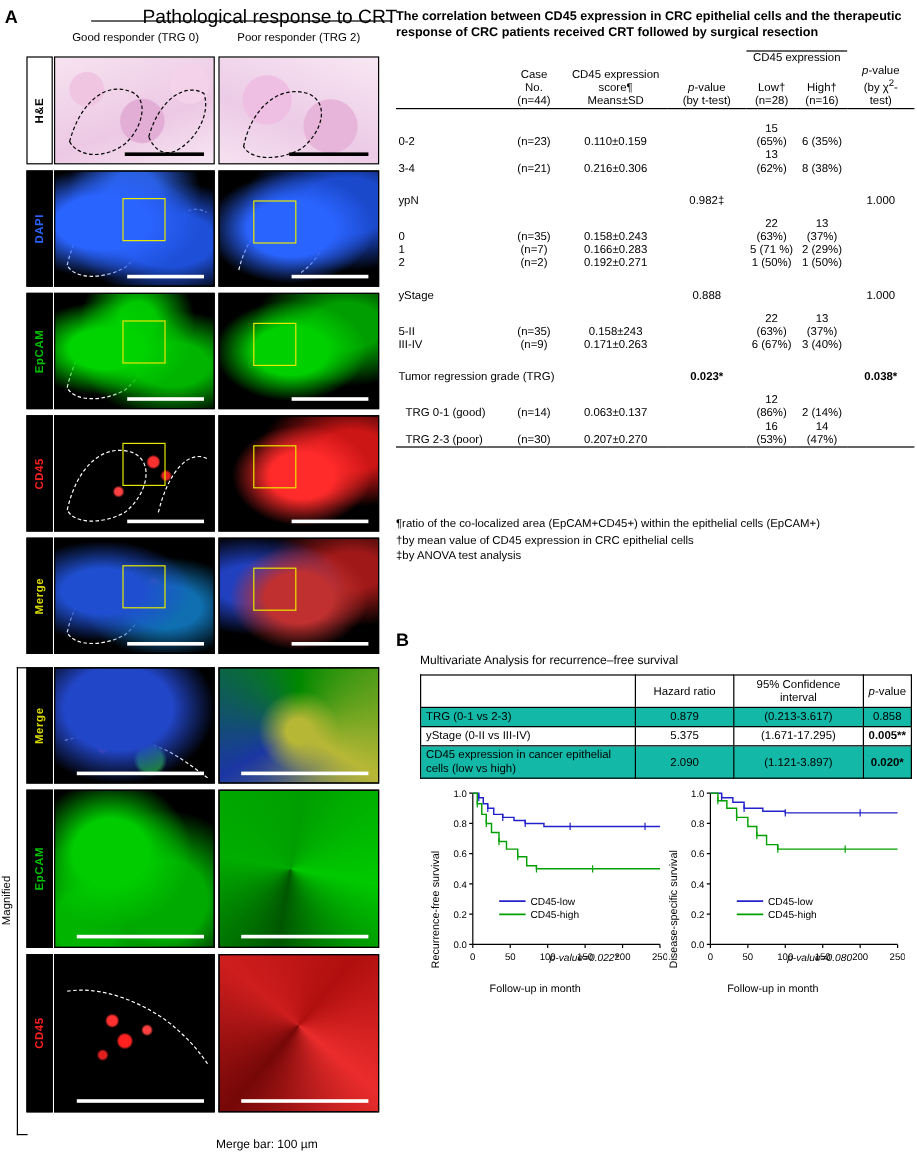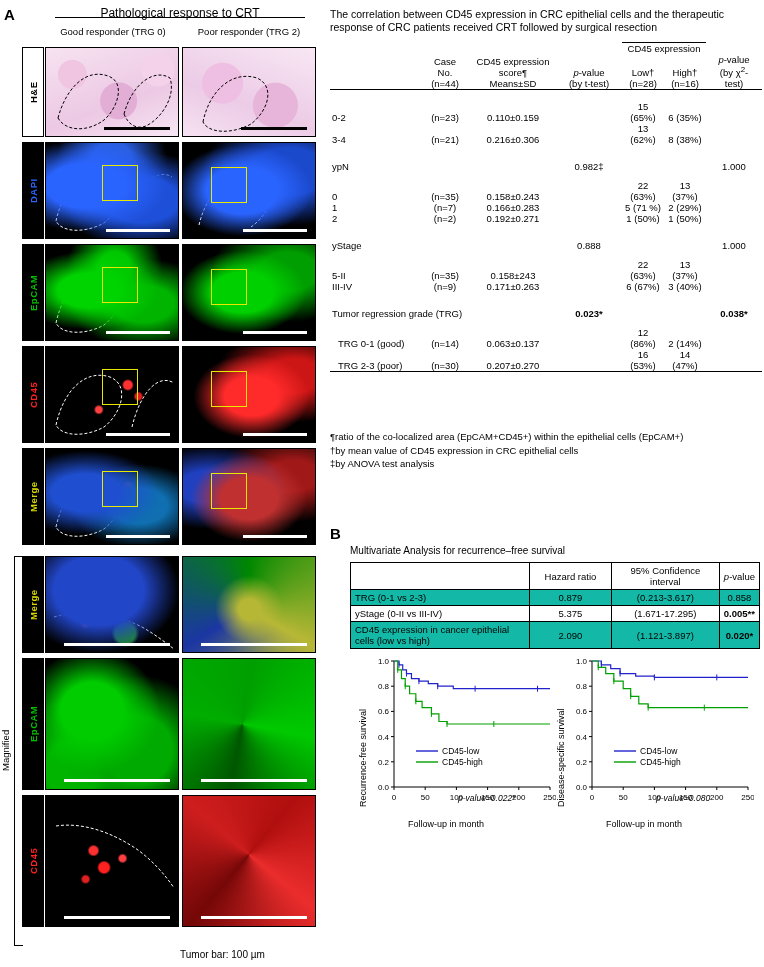--- a/index.html
+++ b/index.html
@@ -2,37 +2,37 @@
 <html><head>
 <meta charset="utf-8">
 <style>
   html,body{margin:0;padding:0;}
   body{width:764px;height:967px;background:#ffffff;font-family:"Liberation Sans",sans-serif;color:#000;position:relative;overflow:hidden;}
   .panel-letter{font-weight:bold;font-size:15px;}
 
   
   #panelA{position:absolute;left:0;top:0;width:320px;height:967px;}
   #labelA{position:absolute;left:4px;top:6px;}
-  #crtHeader{position:absolute;left:50px;top:6px;width:260px;text-align:center;font-size:12px;}
+  #crtHeader{position:absolute;left:71px;top:6px;width:260px;text-align:right;font-size:16px;}
   #crtHeader .rule{border-bottom:1px solid #000;width:250px;margin:0 auto 1px auto;height:11px;}
   #colHeads{position:absolute;left:45px;top:26px;width:272px;display:flex;font-size:9.5px;}
   #colHeads div{flex:1;text-align:center;}
 
   .rowlabel{position:absolute;left:22px;width:20px;writing-mode:vertical-rl;transform:rotate(180deg);
             text-align:center;font-size:9.5px;font-weight:bold;letter-spacing:.5px;display:flex;align-items:center;justify-content:center;}
   .imgbox{position:absolute;border:1px solid #000;overflow:hidden;}
   .scalebar{position:absolute;height:3px;background:#fff;}
   .scalebar.dark{background:#000;}
   .ybracket{position:absolute;left:14px;width:8px;border-left:1px solid #000;border-top:1px solid #000;border-bottom:1px solid #000;}
   .magnlabel{position:absolute;left:0px;width:14px;writing-mode:vertical-rl;transform:rotate(180deg);font-size:9.5px;text-align:center;}
   #scaletext{position:absolute;left:180px;top:949px;font-size:10px;}
 
   
   #right{position:absolute;left:330px;top:0;width:434px;height:967px;}
-  #tableTitle{position:absolute;left:0;top:8px;width:430px;font-size:10.5px;line-height:13px;}
+  #tableTitle{position:absolute;left:0;top:8px;width:430px;font-size:10.5px;line-height:13px;font-weight:bold;}
   #tbl1{position:absolute;left:0;top:42px;width:432px;font-size:9.5px;border-collapse:collapse;}
   #tbl1 td,#tbl1 th{padding:0 2px;vertical-align:bottom;}
   .cent{text-align:center;}
   .hline{border-top:1px solid #000;}
   .bold{font-weight:bold;}
   .ital{font-style:italic;}
   #foot1{position:absolute;left:0;top:430px;font-size:9.5px;line-height:13.5px;}
 
   #labelB{position:absolute;left:0;top:525px;}
   #bTitle{position:absolute;left:20px;top:545px;font-size:10px;}
@@ -217,21 +217,21 @@
       <path d="M10,30 C36,26 66,36 92,54 C108,66 120,80 128,92" fill="none" stroke="#fff" stroke-width="1" stroke-dasharray="3,2"></path>
     </svg>
     <div class="scalebar" style="left:18px;top:120px;width:106px;"></div>
   </div>
   <div class="imgbox" style="left:182px;top:795px;width:132px;height:130px;background:#000;">
     <div style="position:absolute;inset:0;background:
       conic-gradient(from 40deg at 50% 45%, #c01010, #ff3030, #800808, #e02020, #c01010);opacity:.92;"></div>
     <div class="scalebar" style="left:18px;top:120px;width:106px;"></div>
   </div>
 
-  <div id="scaletext">Tumor bar: 100 µm</div>
+  <div id="scaletext">Merge bar: 100 µm</div>
 </div>
 
 <div id="right">
 
   <div id="tableTitle">The correlation between CD45 expression in CRC epithelial cells and the therapeutic response of CRC patients received CRT followed by surgical resection</div>
 
   <table id="tbl1">
     <tbody>
         <tr>
       <td style="width:86px;"></td>

